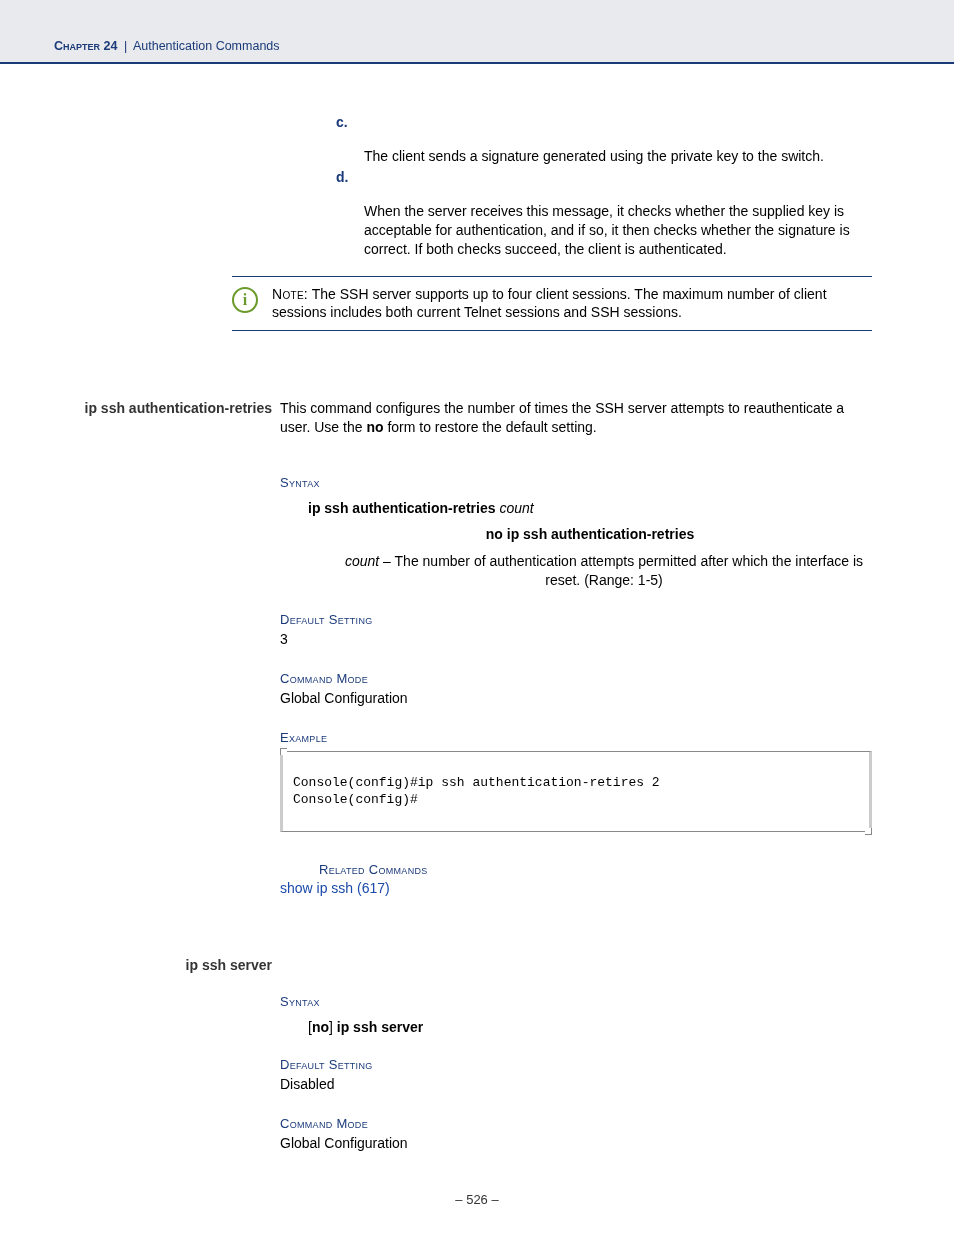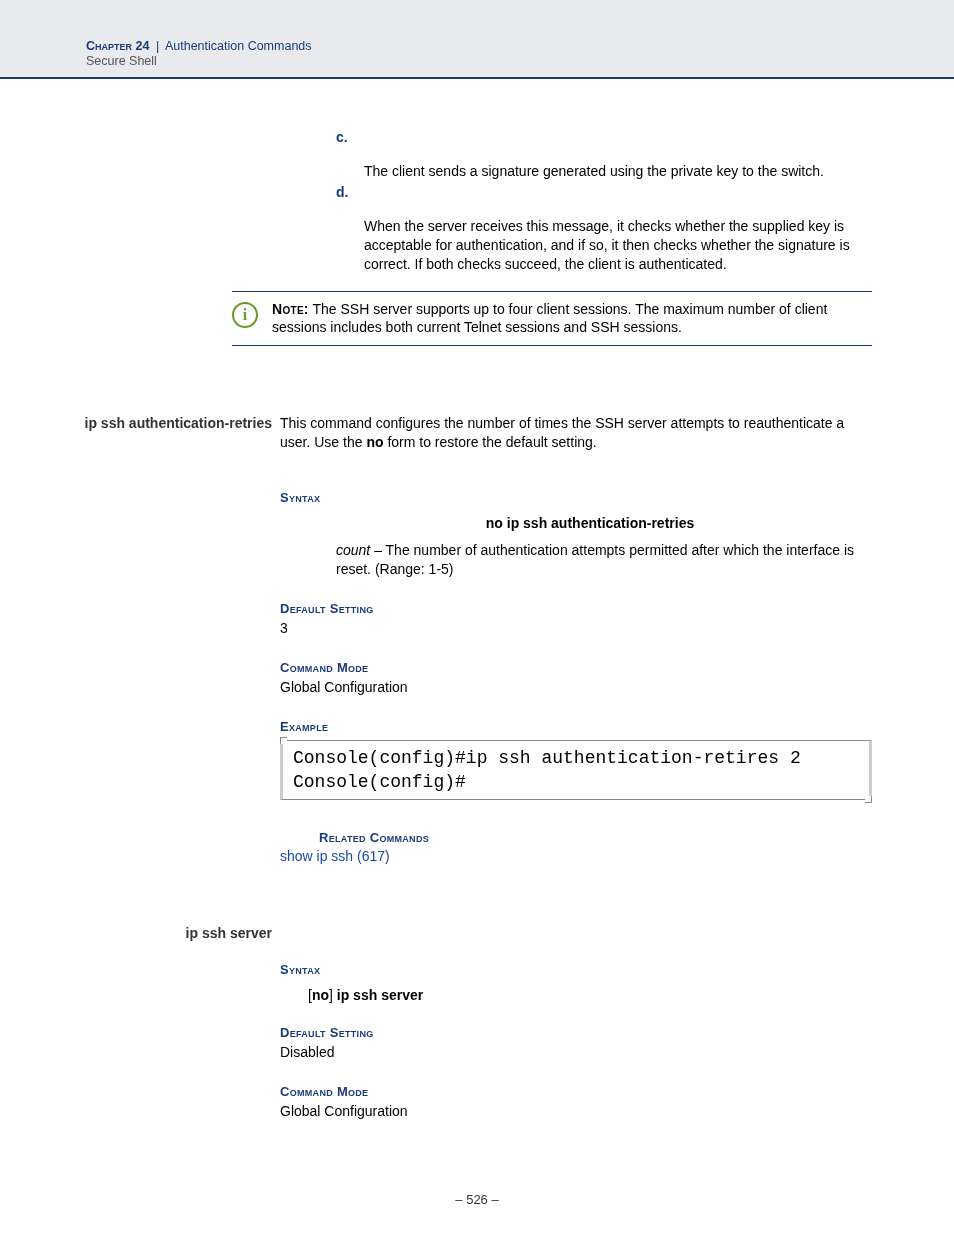--- a/index.html
+++ b/index.html
@@ -11,21 +11,21 @@
     width: 954px;
     height: 1235px;
     position: relative;
   }
   .header-band {
     background: #e9eaed;
     padding: 39px 0 9px 0;
     border-bottom: 2px solid #1a3a7a;
   }
   .header-inner {
-    margin-left: 86px;
+    margin-left: 54px;
     margin-right: 82px;
   }
   .chapter-line {
     font-size: 12.5px;
     color: #1a3a7a;
   }
   .chapter-bold {
     font-weight: bold;
     font-variant: small-caps;
   }
@@ -88,58 +88,58 @@
     font-weight: bold;
     font-family: Georgia, serif;
     font-size: 16px;
     display: flex;
     align-items: center;
     justify-content: center;
     flex-shrink: 0;
     margin-top: 2px;
   }
   .note-text { line-height: 1.35; }
-  .note-label { font-weight: bold; font-variant: small-caps; letter-spacing: 0.3px; }
+  .note-label { font-weight: normal; font-variant: small-caps; letter-spacing: 0.3px; }
 
   .section-heading {
     color: #1a3a7a;
     font-variant: small-caps;
-    font-weight: bold;
+    font-weight: normal;
     font-size: 13px;
     letter-spacing: 0.3px;
     margin-top: 22px;
     margin-bottom: 3px;
   }
   .first-section-heading { margin-top: 38px; }
 
   .command-name {
     font-weight: bold;
     color: #333;
     font-size: 14px;
     line-height: 1.3;
   }
 
   .syntax-indent { margin-left: 28px; margin-top: 10px; }
   .syntax-line { margin-bottom: 10px; }
-  .syntax-sub { margin-left: 28px; margin-top: 6px; line-height:1.35; }
+  .syntax-sub { margin-left: 28px; margin-top: 6px; line-height:1.35;text-align:center; }
 
   .italic { font-style: italic; }
   .bold { font-weight: bold; text-align: center; }
 
   .body-text { line-height: 1.35; }
 
   .example-box {
     border-top: 1px solid #888;
     border-bottom: 1px solid #888;
     border-left: 3px solid #ccc;
     border-right: 3px solid #ccc;
-    padding: 5px 10px;
+    padding: 22px 10px;
     margin-top: 6px;
     font-family: "Courier New", monospace;
-    font-size: 18px;
+    font-size: 13px;
     line-height: 1.35;
     white-space: pre;
     position: relative;
   }
   .example-box::before {
     content:"";
     position:absolute; left:-3px; top:-4px; width:6px; height:6px;
     border-top:1px solid #888; border-left:1px solid #888; background:#fff;
   }
   .example-box::after {
@@ -165,21 +165,20 @@
 </head>
 <body>
 
 <div class="header-band">
   <div class="header-inner">
     <div class="chapter-line">
       <span class="chapter-bold">Chapter 24</span>
       <span class="chapter-pipe">|</span>
       <span class="chapter-title">Authentication Commands</span>
     </div>
-    <div class="subtitle">Secure Shell</div>
   </div>
 </div>
 
 <div class="page-body">
 
   <div class="two-col">
     <div class="left-col"></div>
     <div class="right-col">
       <div style="margin-left:56px;">
         <div class="ordered-item">
@@ -215,20 +214,23 @@
     <div class="left-col">
       <div class="command-name">ip ssh authentication-retries</div>
     </div>
     <div class="right-col">
       <div class="body-text">
         <span>This command configures the number of times the SSH server attempts to reauthenticate a user. Use the </span><span class="bold">no</span><span> form to restore the default setting.</span>
       </div>
 
       <div class="section-heading first-section-heading">Syntax</div>
       <div class="syntax-indent">
+        <div class="syntax-line">
+          <span class="bold">ip ssh authentication-retries </span><span class="italic">count</span>
+        </div>
         <div class="syntax-line bold">no ip ssh authentication-retries</div>
         <div class="syntax-sub">
           <span class="italic">count</span><span> – The number of authentication attempts permitted after which the interface is reset. (Range: 1-5)</span>
         </div>
       </div>
 
       <div class="section-heading">Default Setting</div>
       <div class="body-text">3</div>
 
       <div class="section-heading">Command Mode</div>

